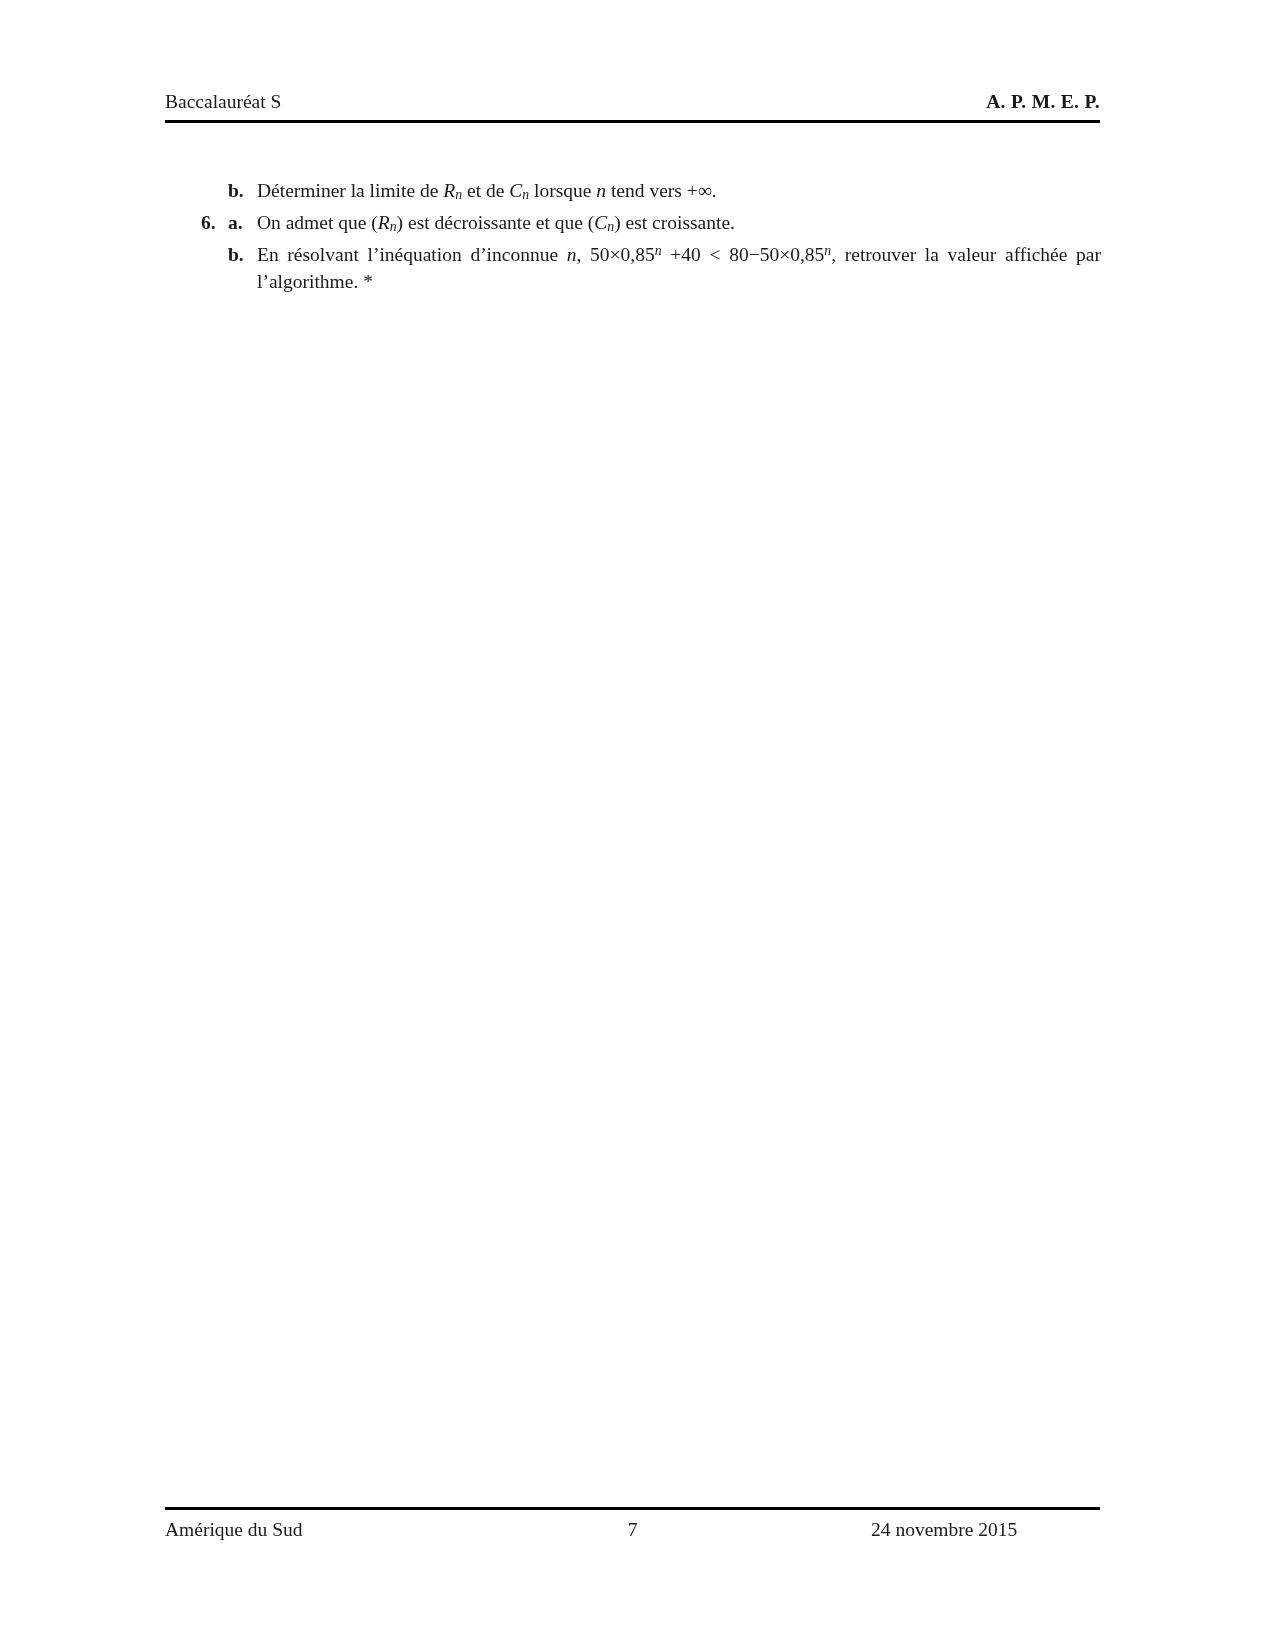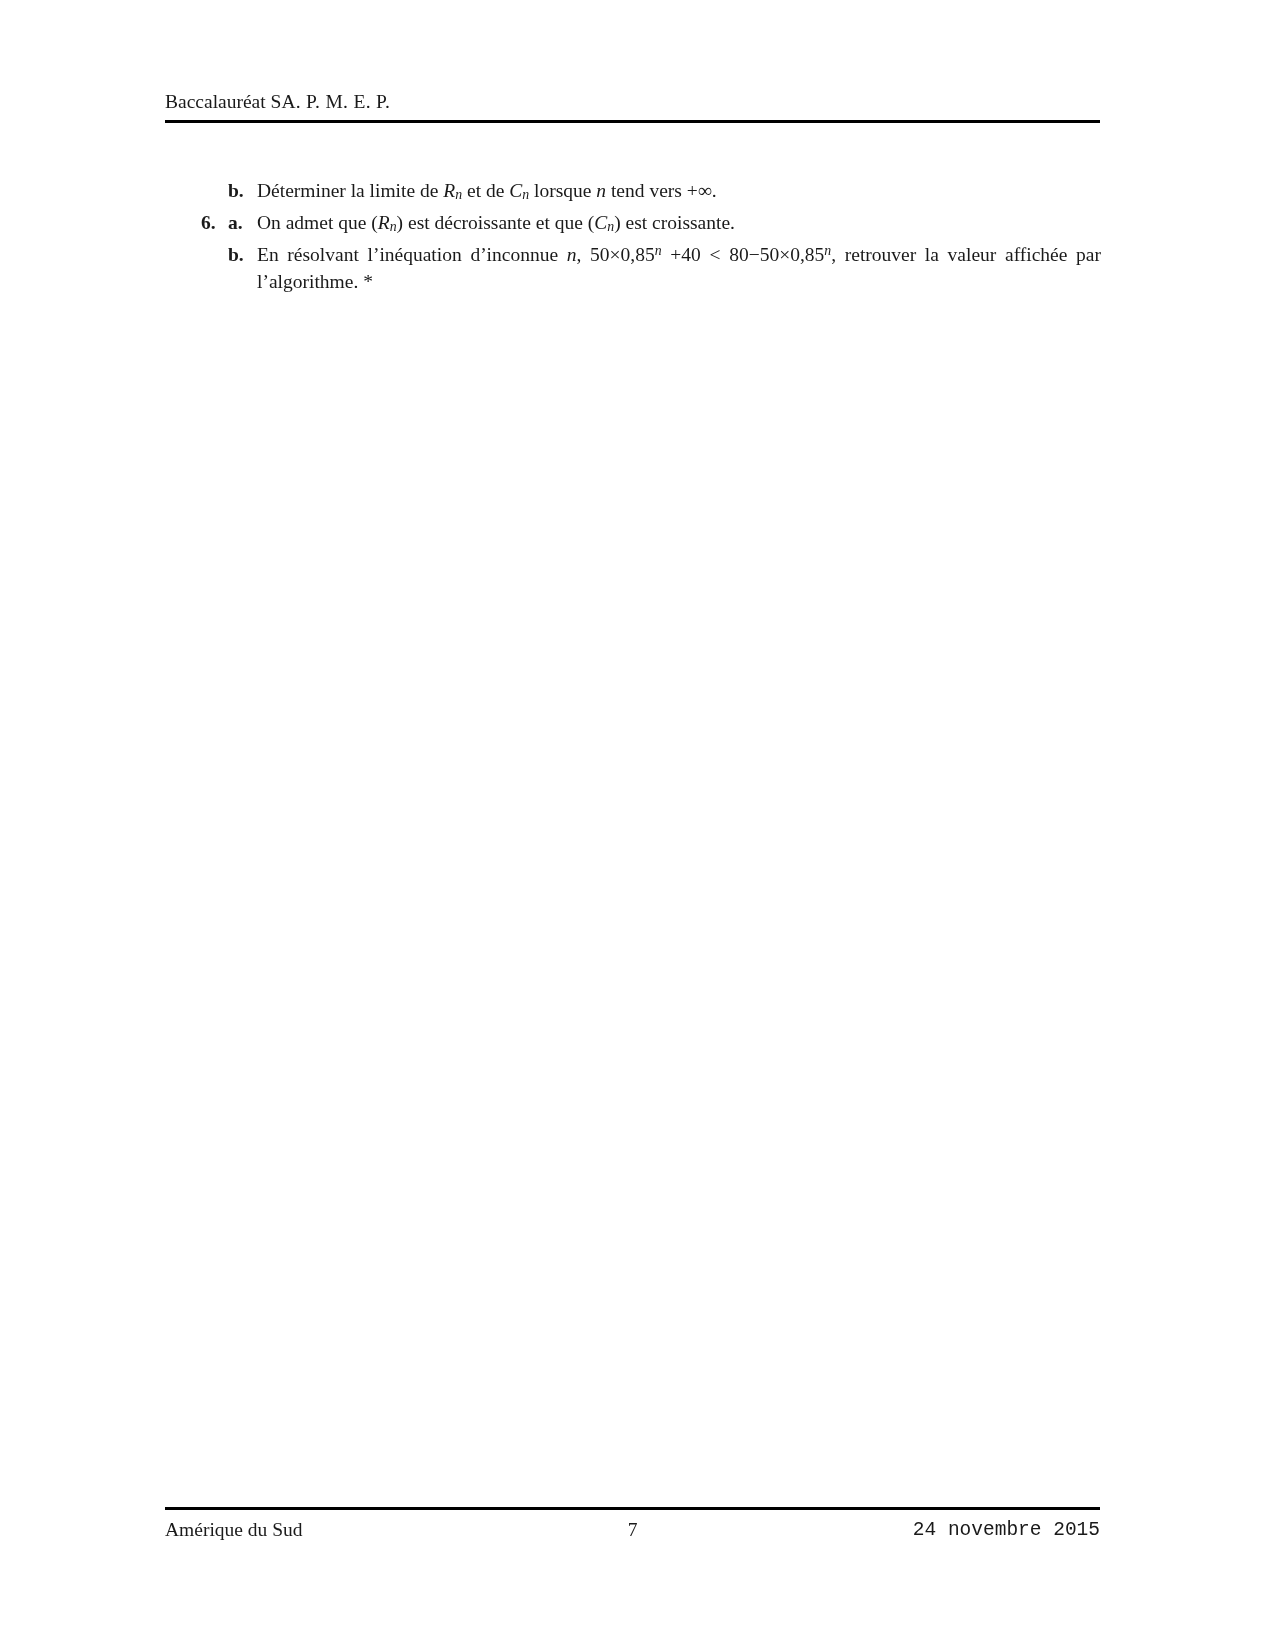--- a/index.html
+++ b/index.html
@@ -22,28 +22,28 @@
     background: #ffffff;
     overflow: hidden;
   }
   
   .hdr {
     position: absolute;
     left: 165px;
     width: 935px;
     top: 90px;
     display: flex;
-    justify-content: flex-start;
+    justify-content: space-between;
     align-items: flex-end;
     font-size: 19.5px;
     line-height: 24px;
     border-bottom: 3px solid #000;
     padding-bottom: 6px;
   }
-  .hdr-right { font-weight: normal; letter-spacing: 0.3px; }
+  .hdr-right { font-weight: bold; letter-spacing: 0.3px; }
   
   .content {
     position: absolute;
     left: 165px;
     width: 936px;
     top: 177px;
     font-size: 19.5px;
     line-height: 27px;
     text-align: justify;
   }
@@ -74,21 +74,21 @@
     width: 935px;
     top: 1507px;
     border-top: 3px solid #000;
     padding-top: 8px;
     display: flex;
     font-size: 19.5px;
     line-height: 24px;
   }
   .ftr-left   { flex: 1; text-align: left; }
   .ftr-center { flex: 1; text-align: center; }
-  .ftr-right  { flex: 1; text-align: right; font-family: Liberation Mono, monospace; }
+  .ftr-right  { flex: 1; text-align: center; }
 </style>
 </head>
 <body>
 
 <div class="page">
 
   <div class="hdr">
     <span class="hdr-left">Baccalauréat S</span>
     <span class="hdr-right">A. P. M. E. P.</span>
   </div>

